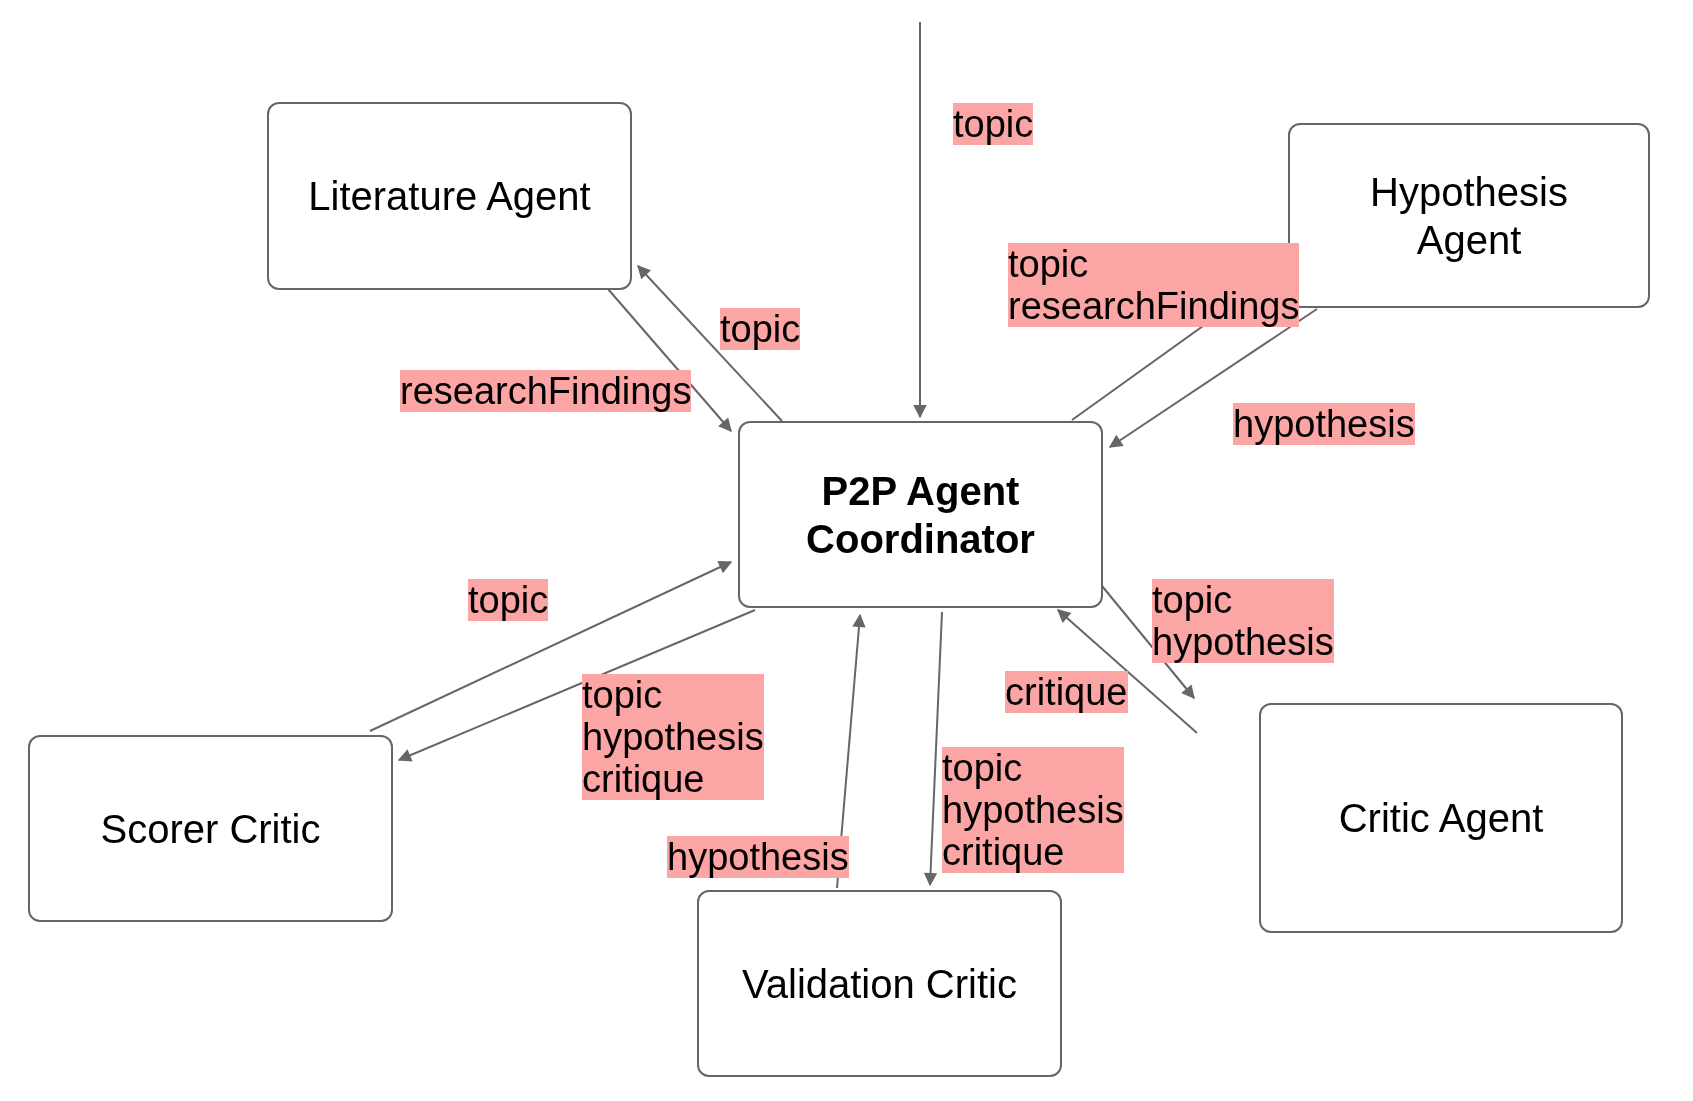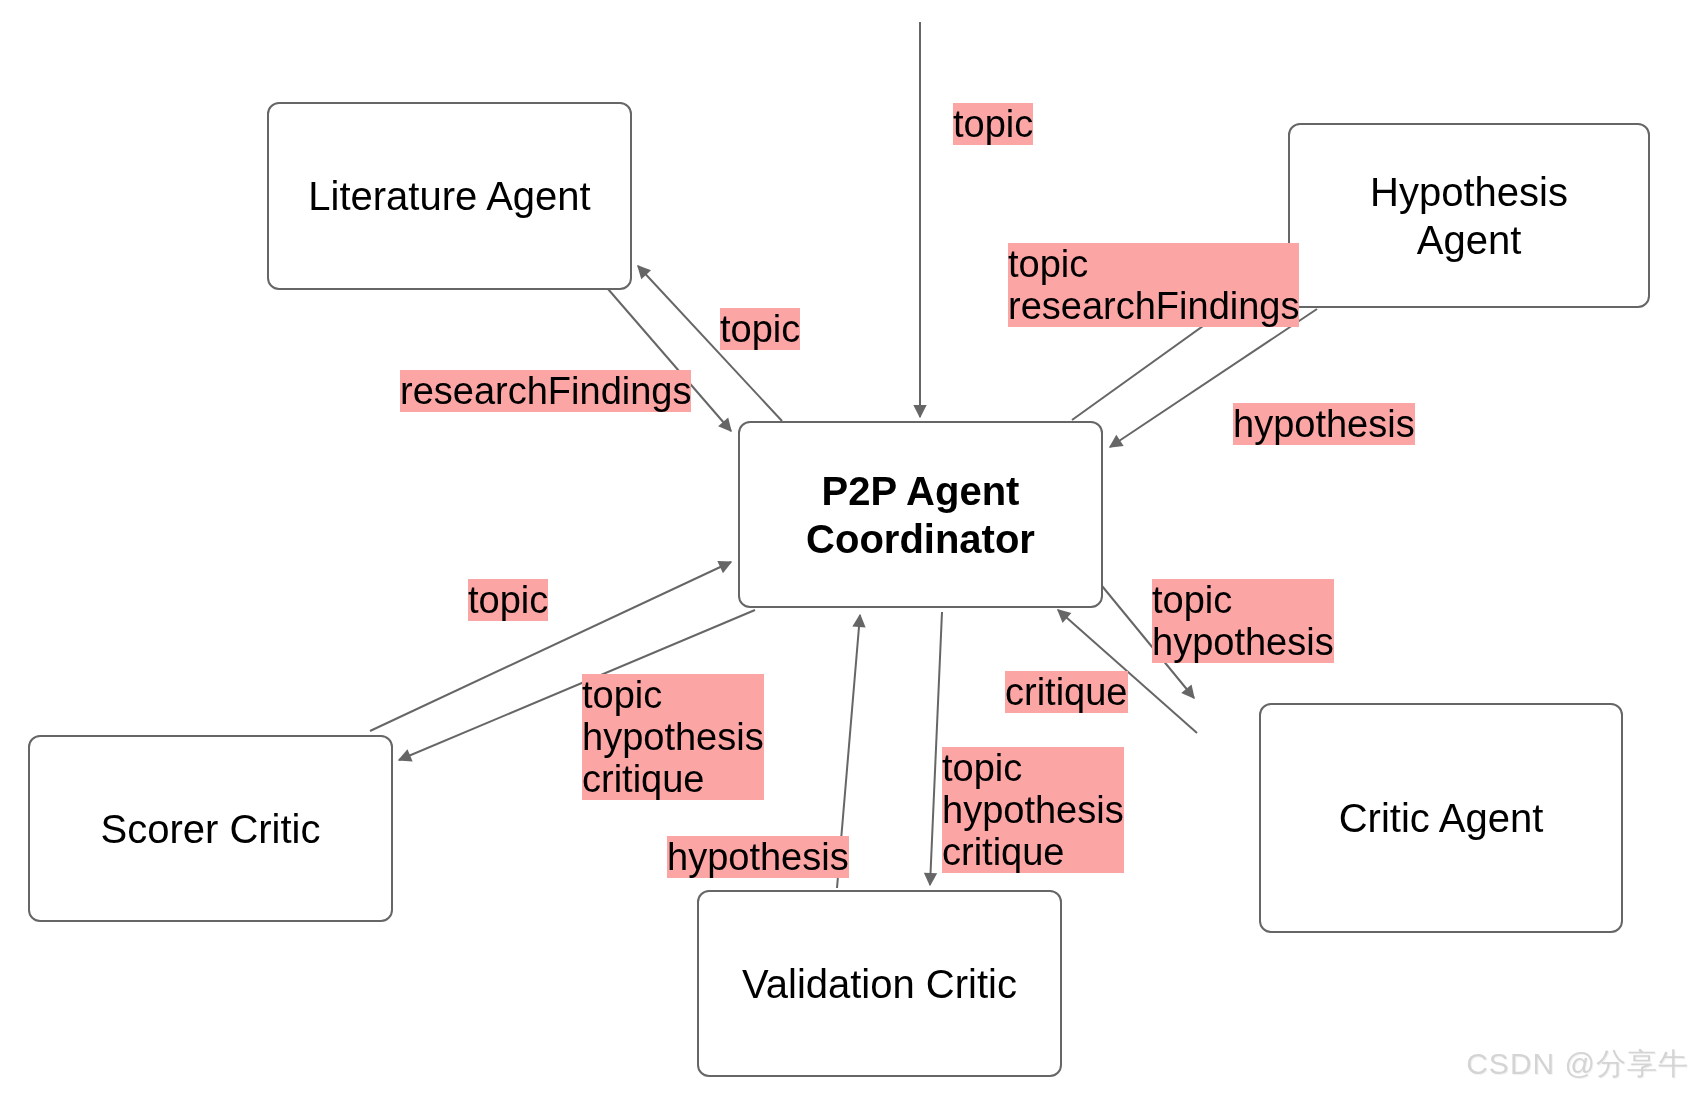--- a/index.html
+++ b/index.html
@@ -104,14 +104,13 @@
       <div class="edge-label" style="left: 468px; top: 579px;">topic</div>
       <div class="edge-label" style="left: 582px; top: 674px;">topic
 hypothesis
 critique</div>
       <div class="edge-label" style="left: 667px; top: 836px;">hypothesis</div>
       <div class="edge-label" style="left: 942px; top: 747px;">topic
 hypothesis
 critique</div>
     </div>
 
-  <div class="watermark">CSDN @分享牛</div>
 </div>
 
 </body></html>

